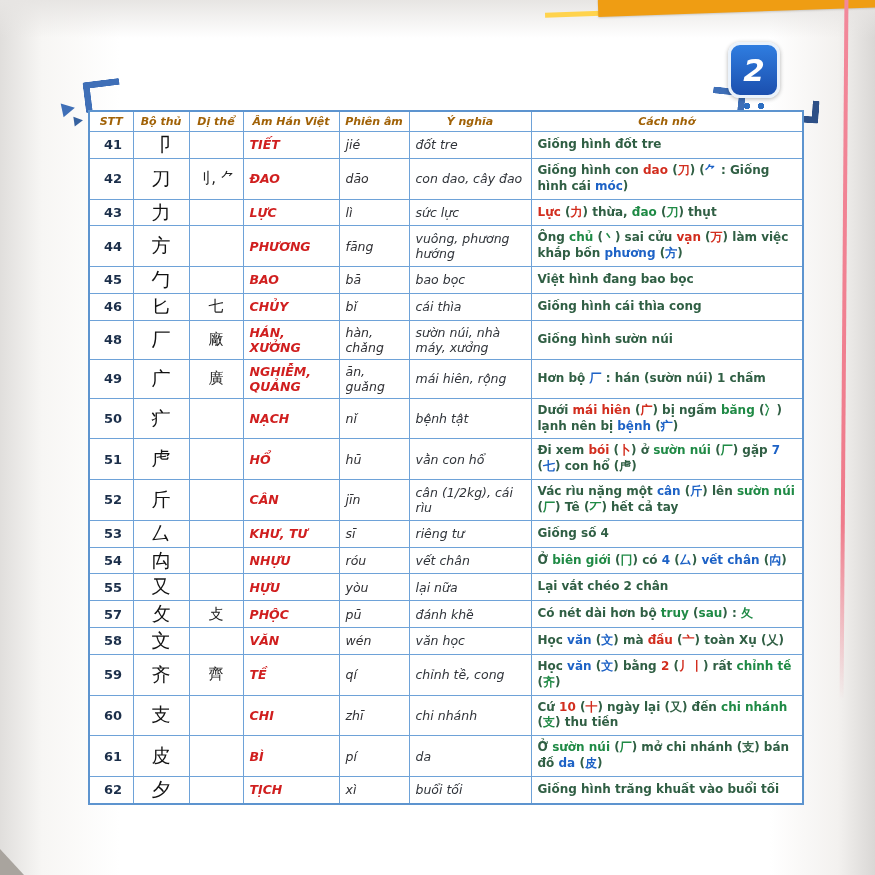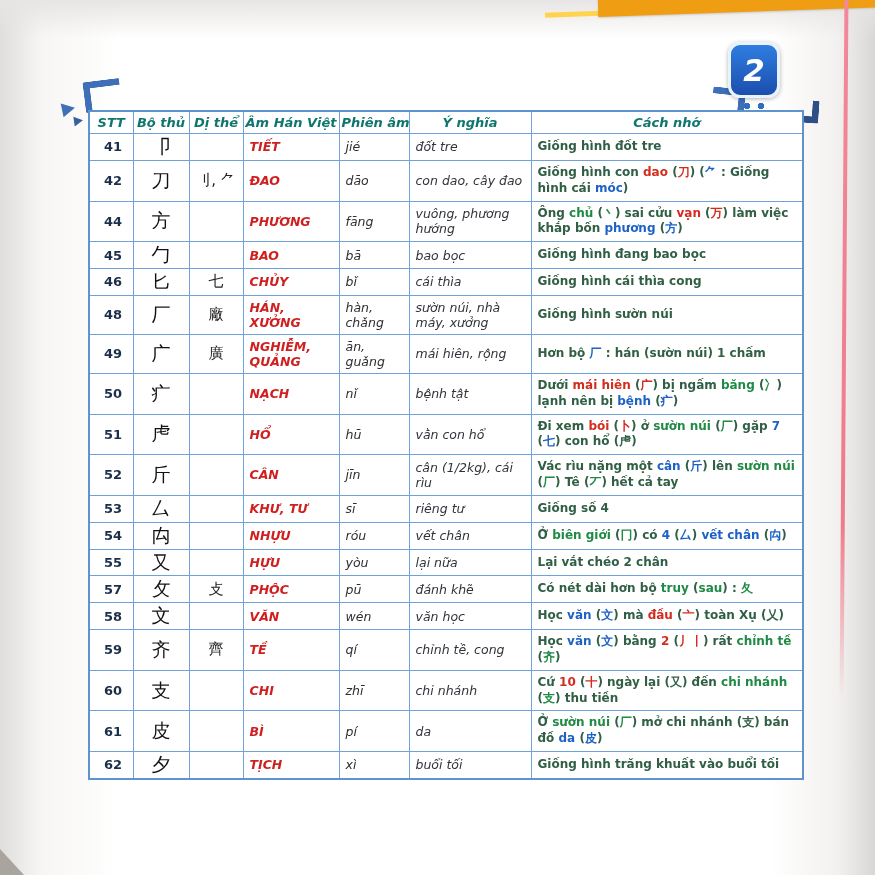--- a/index.html
+++ b/index.html
@@ -45,21 +45,21 @@
   }
 
   
   table.radical-table{
     position:absolute;left:88px;top:110px;width:714px;
     border-collapse:collapse;table-layout:fixed;background:#ffffff;
     border:2.5px solid #5d94cf;
   }
   .radical-table th,.radical-table td{border:1.6px solid #6ea2d8;}
   .radical-table th{
-    color:#0f766e;font-style:italic;font-weight:bold;font-size:13px;
+    color:#a16207;font-style:italic;font-weight:bold;font-size:11px;
     padding:3px 2px;text-align:center;white-space:nowrap;overflow:hidden;
   }
   .radical-table td{font-size:12.5px;color:#2e3b46;padding:4px 6px;vertical-align:middle;}
   td.stt-cell{text-align:center;font-weight:600;color:#1c2f4a;font-size:13px;padding:4px 14px;}
   td.radical-cell{text-align:center;font-size:19px;color:#121212;line-height:1.15;padding:2px;}
   td.variant-cell{text-align:center;font-size:15px;color:#222222;padding:2px;}
   td.am-han-viet-cell{color:#d01f1f;font-weight:bold;font-style:italic;font-size:12.5px;}
   td.pinyin-cell{font-style:italic;color:#2f2f33;margin-top:16px;}
   td.meaning-cell{font-style:italic;color:#30343a;margin-left:15px;}
   td.mnemonic-cell{font-size:12px;line-height:1.32;font-weight:bold;}
@@ -123,36 +123,45 @@
         <tr>
           <td class="stt-cell">42</td>
           <td class="radical-cell">刀</td>
           <td class="variant-cell">刂, ⺈</td>
           <td class="am-han-viet-cell">ĐAO</td>
           <td class="pinyin-cell">dāo</td>
           <td class="meaning-cell">con dao, cây đao</td>
           <td class="mnemonic-cell"><span class="seg-d">Giống hình con </span><span class="seg-r">dao</span><span class="seg-d"> (</span><span class="seg-r">刀</span><span class="seg-d">) (</span><span class="seg-b">⺈</span><span class="seg-d"> : Giống hình cái </span><span class="seg-b">móc</span><span class="seg-d">)</span></td>
         </tr>
         <tr>
+          <td class="stt-cell">43</td>
+          <td class="radical-cell">力</td>
+          <td class="variant-cell"></td>
+          <td class="am-han-viet-cell">LỰC</td>
+          <td class="pinyin-cell">lì</td>
+          <td class="meaning-cell">sức lực</td>
+          <td class="mnemonic-cell"><span class="seg-r">Lực</span><span class="seg-d"> (</span><span class="seg-r">力</span><span class="seg-d">) thừa, </span><span class="seg-g">đao</span><span class="seg-d"> (</span><span class="seg-g">刀</span><span class="seg-d">) thụt</span></td>
+        </tr>
+        <tr>
           <td class="stt-cell">44</td>
           <td class="radical-cell">方</td>
           <td class="variant-cell"></td>
           <td class="am-han-viet-cell">PHƯƠNG</td>
           <td class="pinyin-cell">fāng</td>
           <td class="meaning-cell">vuông, phương hướng</td>
           <td class="mnemonic-cell"><span class="seg-d">Ông </span><span class="seg-g">chủ</span><span class="seg-d"> (</span><span class="seg-g">丶</span><span class="seg-d">) sai cửu </span><span class="seg-r">vạn</span><span class="seg-d"> (</span><span class="seg-r">万</span><span class="seg-d">) làm việc khắp bốn </span><span class="seg-b">phương</span><span class="seg-d"> (</span><span class="seg-b">方</span><span class="seg-d">)</span></td>
         </tr>
         <tr>
           <td class="stt-cell">45</td>
           <td class="radical-cell">勹</td>
           <td class="variant-cell"></td>
           <td class="am-han-viet-cell">BAO</td>
           <td class="pinyin-cell">bā</td>
           <td class="meaning-cell">bao bọc</td>
-          <td class="mnemonic-cell"><span class="seg-d">Giống hình đang bao bọc</span></td>
+          <td class="mnemonic-cell"><span class="seg-d">Việt hình đang bao bọc</span></td>
         </tr>
         <tr>
           <td class="stt-cell">46</td>
           <td class="radical-cell">匕</td>
           <td class="variant-cell">七</td>
           <td class="am-han-viet-cell">CHỦY</td>
           <td class="pinyin-cell">bǐ</td>
           <td class="meaning-cell">cái thìa</td>
           <td class="mnemonic-cell"><span class="seg-d">Giống hình cái thìa cong</span></td>
         </tr>

